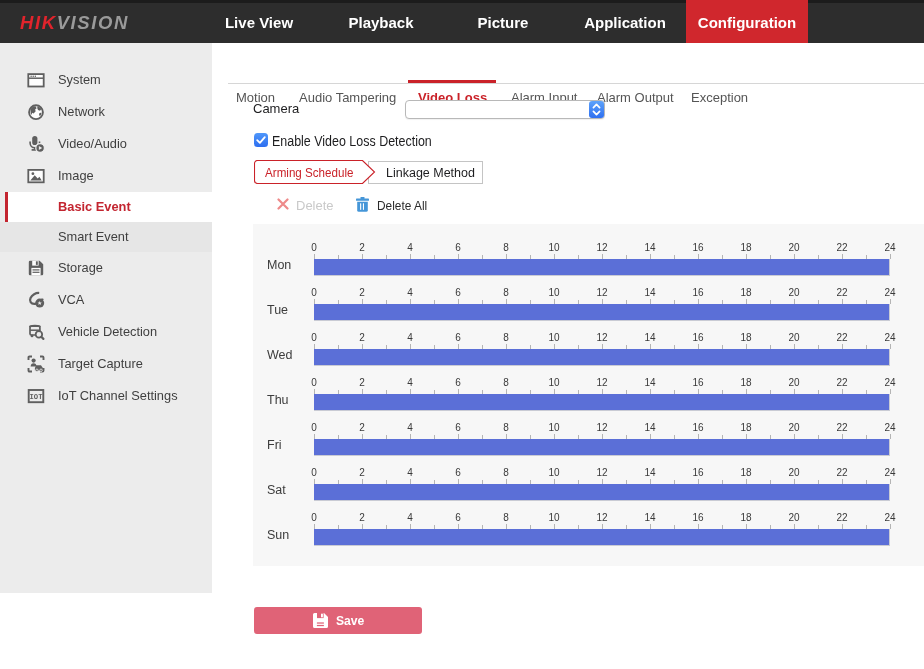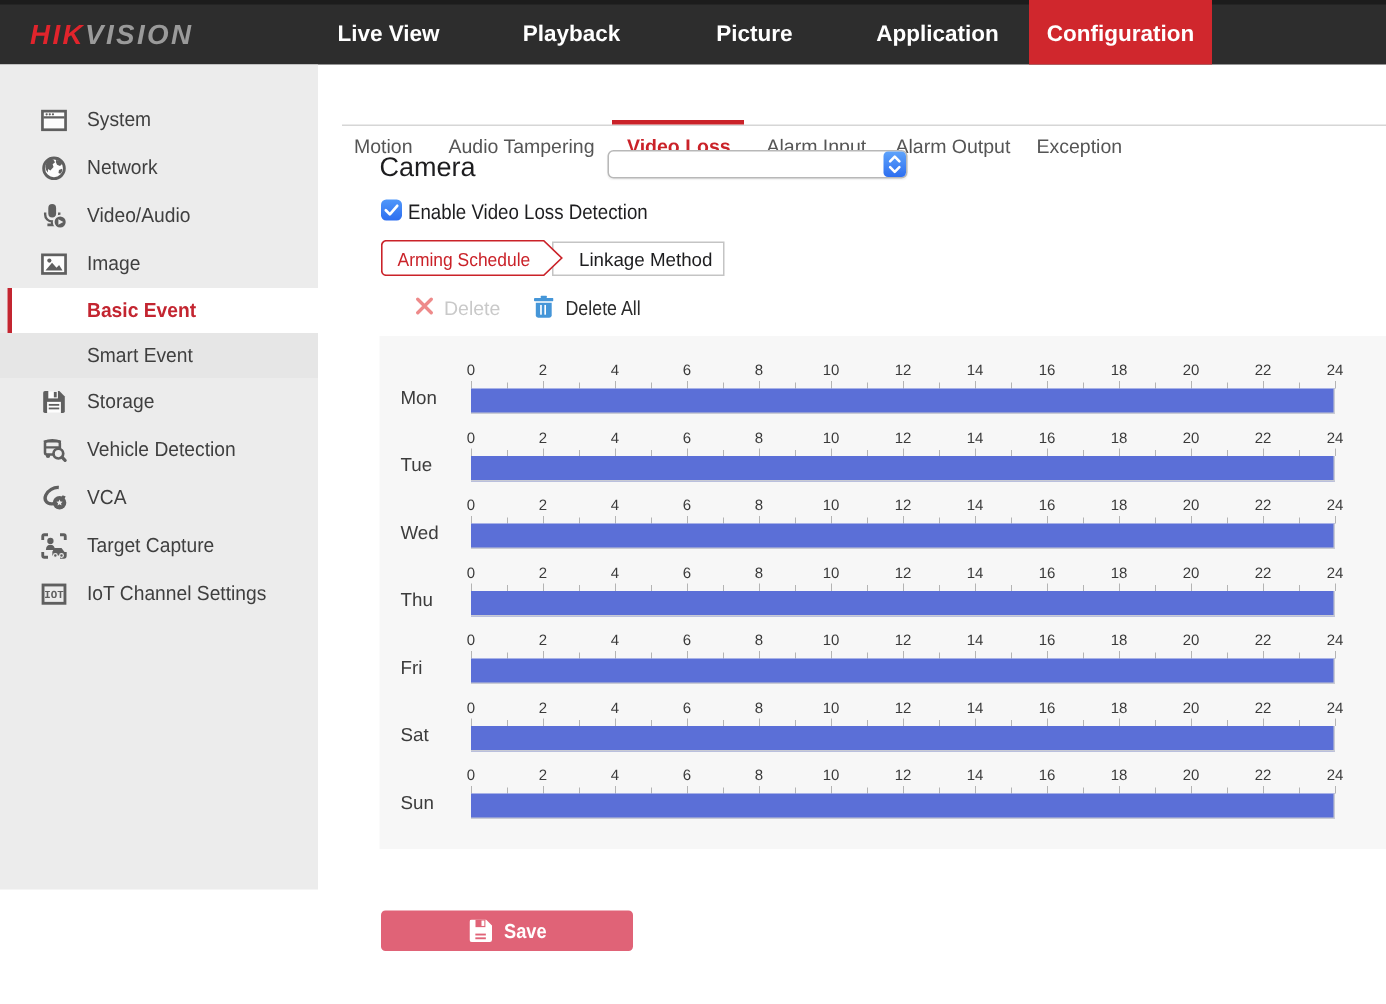--- a/index.html
+++ b/index.html
@@ -26,21 +26,21 @@
 #m-smart .mtx{position:absolute;left:58px;top:50%;margin-top:-8px;font-size:13.5px;color:#3f3f3f;line-height:16px;transform:scaleX(.95);transform-origin:0 50%;}
 #side .pad{height:21px;}
 
 
 .ctab{position:absolute;top:62px;font-size:13px;color:#555;line-height:15px;margin-top:28px;}
 #tabline{position:absolute;left:228px;top:83px;width:696px;height:1px;background:#d6d6d6;}
 #redline{position:absolute;left:408px;top:80px;width:88px;height:3px;background:#ca2229;}
 .ctab.active{color:#ca2229;font-weight:700;}
 
 
-#cameralbl{position:absolute;left:253px;top:101px;font-size:18px;color:#1d1d1f;}
+#cameralbl{position:absolute;left:253px;top:101px;font-size:13px;color:#1d1d1f;}
 #select{position:absolute;left:405px;top:100px;width:200px;height:19px;background:#fff;border:1px solid #b8b8b8;border-radius:4px;box-shadow:0 1px 1px rgba(0,0,0,0.06);}
 #stepper{position:absolute;right:0px;top:0px;width:15px;height:17px;border-radius:3px 3px 3px 3px;background:linear-gradient(#5ea3fb,#2e6ff0);}
 
 
 #cbx{position:absolute;left:254px;top:133px;width:14px;height:14px;border-radius:3.5px;background:linear-gradient(#4f97fa,#2d6ef0);}
 #cbxlbl{position:absolute;left:272px;top:132.5px;font-size:14px;color:#1d1d1f;transform:scaleX(.89);transform-origin:0 50%;}
 
 
 #linkrect{position:absolute;left:368px;top:161px;width:115px;height:23px;background:#fff;border:1px solid #c4c4c4;}
 #linklbl{position:absolute;left:386px;top:166px;font-size:12.5px;color:#1d1d1f;}
@@ -136,36 +136,36 @@
           <rect x="5.2" y="1.7" width="6.4" height="4.9" fill="#fdfdfd"></rect>
           <rect x="8.9" y="2.3" width="1.9" height="3.6" fill="#5f5f5f"></rect>
           <rect x="4.4" y="8.9" width="9.2" height="7.4" fill="#fdfdfd"></rect>
           <rect x="5.5" y="10.3" width="7" height="1.2" fill="#5f5f5f"></rect>
           <rect x="5.5" y="12.7" width="7" height="1.2" fill="#5f5f5f"></rect>
         </svg>
         <div class="mtx">Storage</div>
       </div>
 <div class="mrow">
         <svg class="mic" viewBox="0 0 18 18">
+          <path d="M12.2 2 A7 4.9 -30 1 0 15.8 7.6" fill="none" stroke="#5f5f5f" stroke-width="2.2"></path>
+          <circle cx="12.7" cy="12.1" r="4.5" fill="#5f5f5f"></circle>
+          <path d="M12.7 10 L13.3 11.4 L14.8 11.5 L13.7 12.5 L14 14 L12.7 13.1 L11.4 14 L11.7 12.5 L10.6 11.5 L12.1 11.4 Z" fill="#ececec"></path>
+        </svg>
+        <div class="mtx">VCA</div>
+      </div>
+<div class="mrow">
+        <svg class="mic" viewBox="0 0 18 18">
           <path d="M2.2 3.6 Q7.9 1.4 13.6 3.6" fill="none" stroke="#5f5f5f" stroke-width="1.5"></path>
           <rect x="3" y="3.2" width="9.9" height="8.8" rx="1.3" fill="none" stroke="#5f5f5f" stroke-width="1.7"></rect>
           <line x1="3.2" y1="7.2" x2="12.7" y2="7.2" stroke="#5f5f5f" stroke-width="1.5"></line>
           <circle cx="5" cy="12.9" r="1.45" fill="#5f5f5f"></circle>
           <circle cx="11.9" cy="11.4" r="3.25" fill="#ececec" stroke="#5f5f5f" stroke-width="1.8"></circle>
           <line x1="14.3" y1="13.8" x2="16.4" y2="15.9" stroke="#5f5f5f" stroke-width="2.2" stroke-linecap="round"></line>
         </svg>
         <div class="mtx">Vehicle Detection</div>
-      </div>
-<div class="mrow">
-        <svg class="mic" viewBox="0 0 18 18">
-          <path d="M12.2 2 A7 4.9 -30 1 0 15.8 7.6" fill="none" stroke="#5f5f5f" stroke-width="2.2"></path>
-          <circle cx="12.7" cy="12.1" r="4.5" fill="#5f5f5f"></circle>
-          <path d="M12.7 10 L13.3 11.4 L14.8 11.5 L13.7 12.5 L14 14 L12.7 13.1 L11.4 14 L11.7 12.5 L10.6 11.5 L12.1 11.4 Z" fill="#ececec"></path>
-        </svg>
-        <div class="mtx">VCA</div>
       </div>
 <div class="mrow">
         <svg class="mic" viewBox="0 0 18 18">
           <path d="M1.5 5 V2.5 Q1.5 1.5 2.5 1.5 H5" fill="none" stroke="#5f5f5f" stroke-width="1.9"></path>
           <path d="M13 1.5 H15.5 Q16.5 1.5 16.5 2.5 V5" fill="none" stroke="#5f5f5f" stroke-width="1.9"></path>
           <path d="M16.5 13 V15.5 Q16.5 16.5 15.5 16.5 H13" fill="none" stroke="#5f5f5f" stroke-width="1.9"></path>
           <path d="M5 16.5 H2.5 Q1.5 16.5 1.5 15.5 V13" fill="none" stroke="#5f5f5f" stroke-width="1.9"></path>
           <circle cx="6.6" cy="5.6" r="2.1" fill="#5f5f5f"></circle>
           <path d="M3.6 11.6 Q3.8 8.2 6.6 8.2 Q9.4 8.2 9.6 11.6 Z" fill="#5f5f5f"></path>
           <path d="M7.9 12.9 L9.2 10.3 H14 L15.9 12.9 V15.4 H7.9 Z" fill="#5f5f5f"></path>

